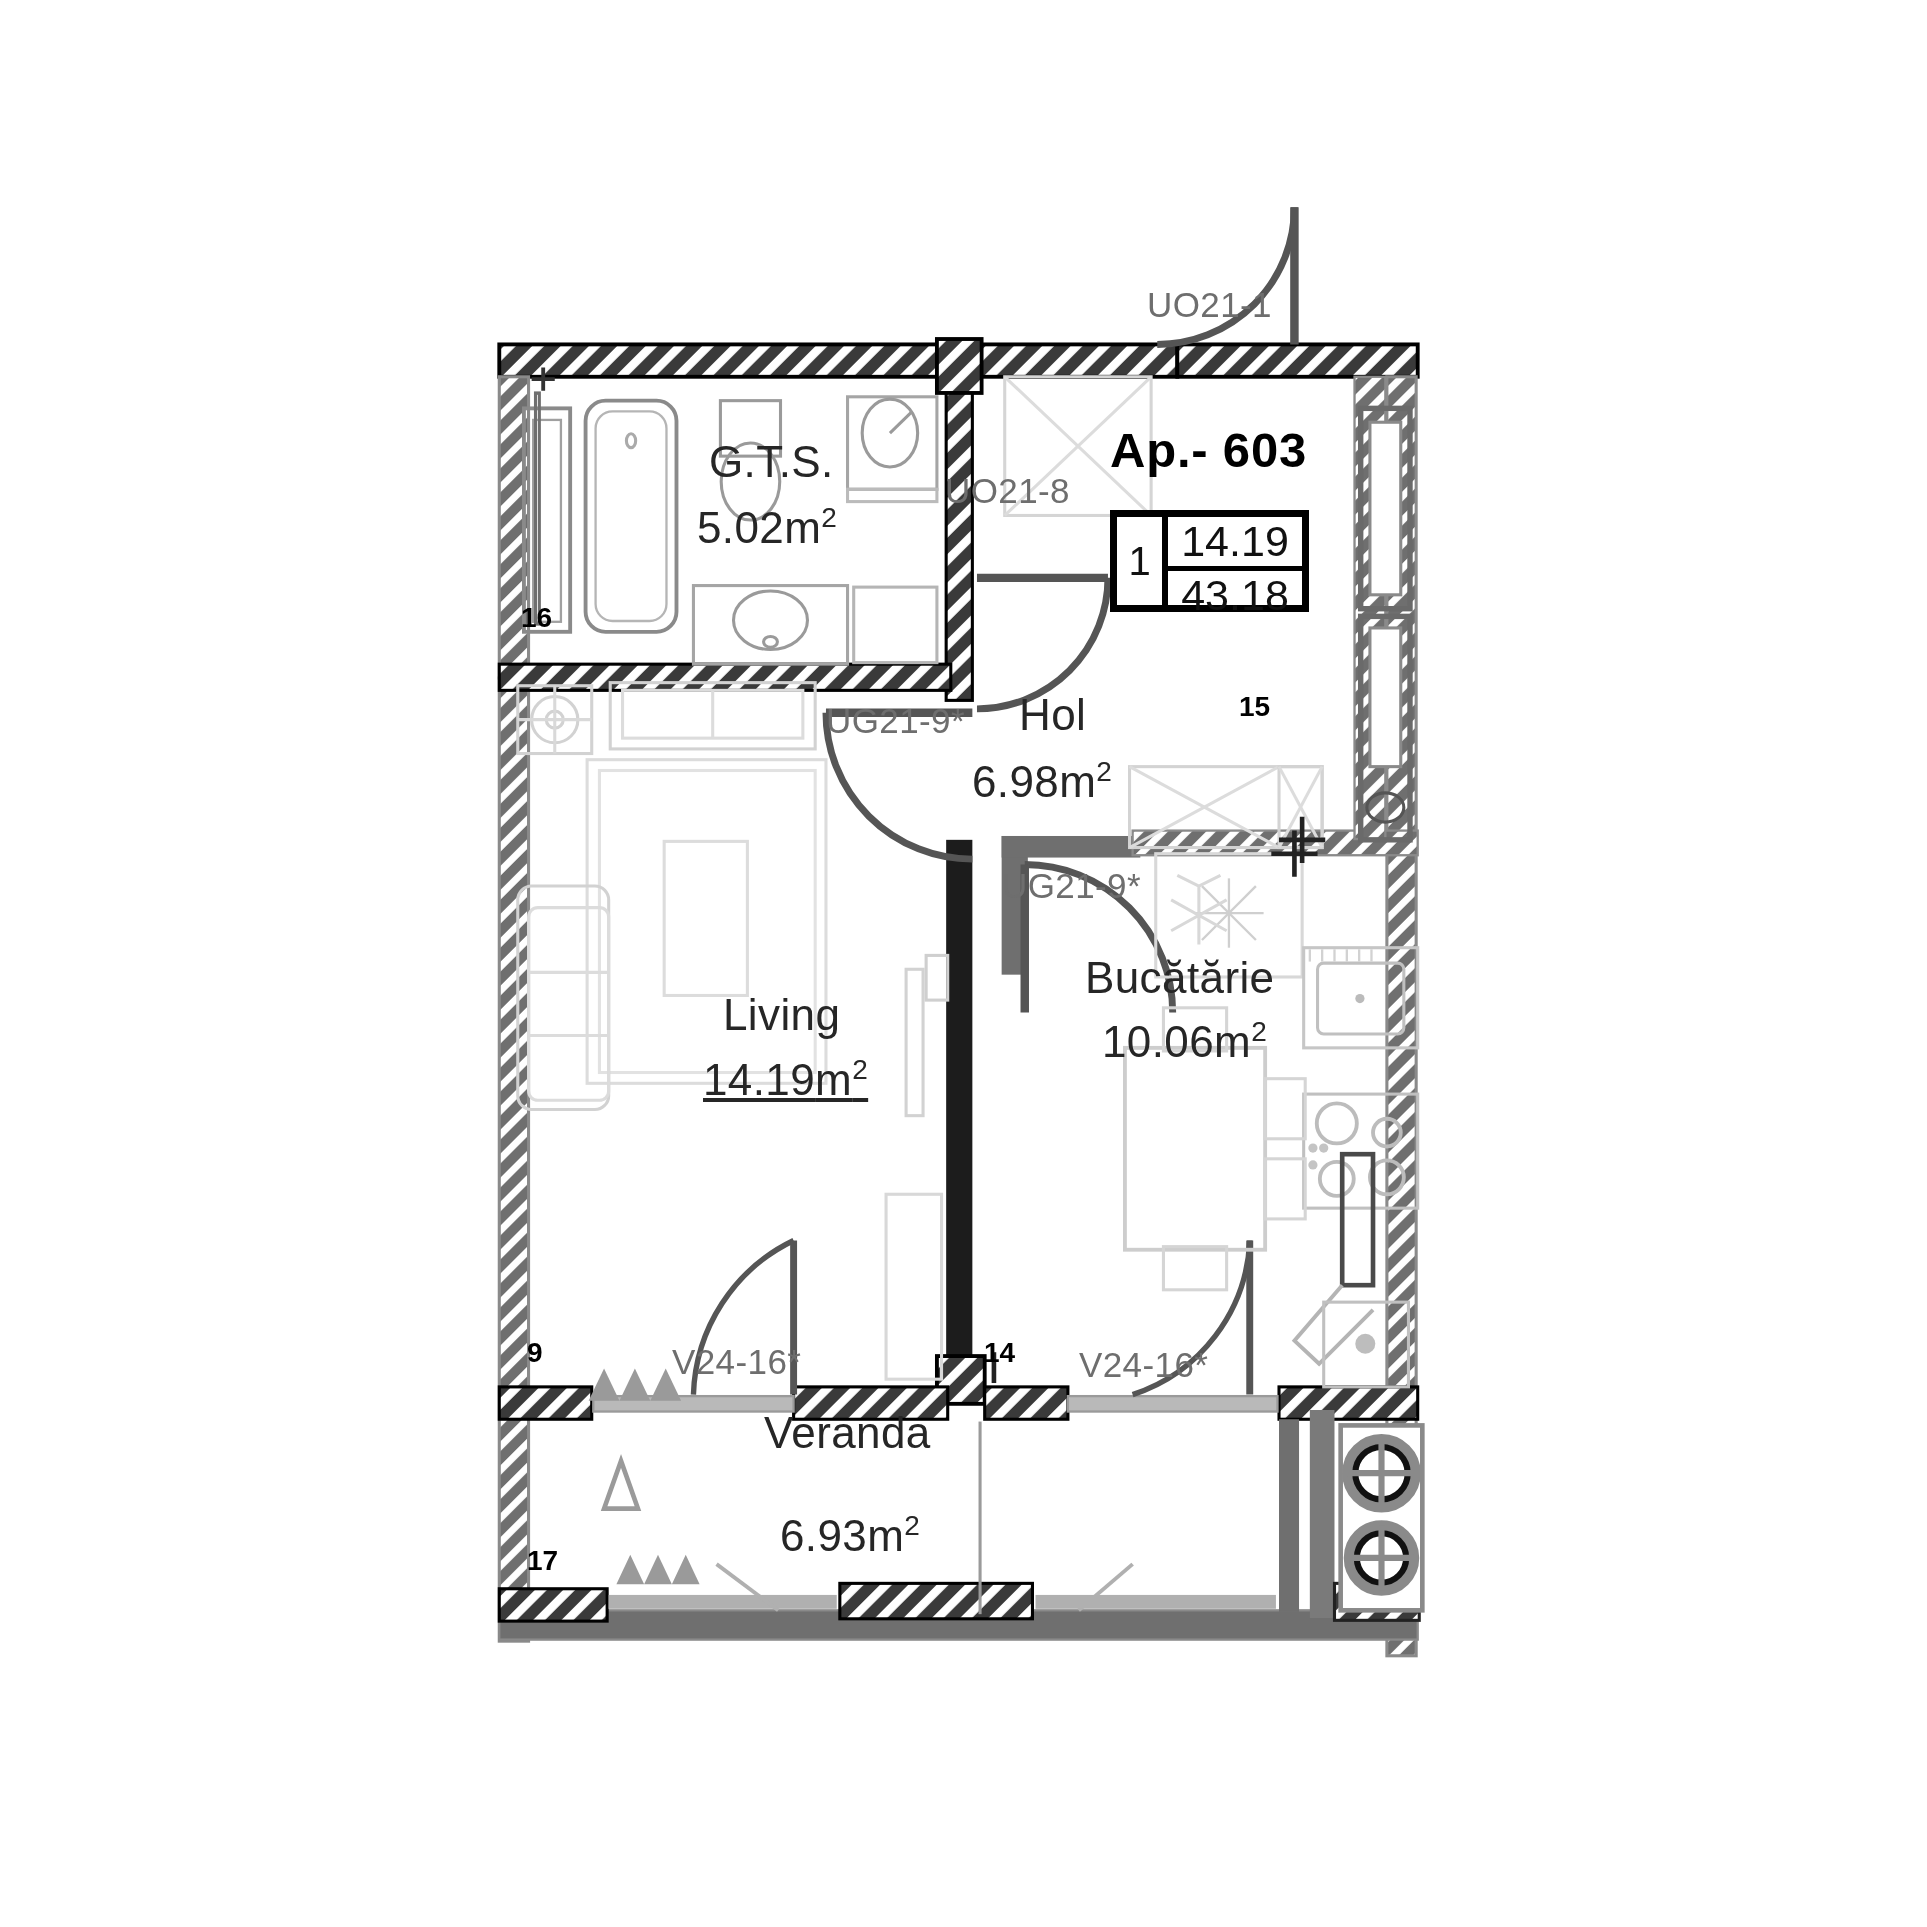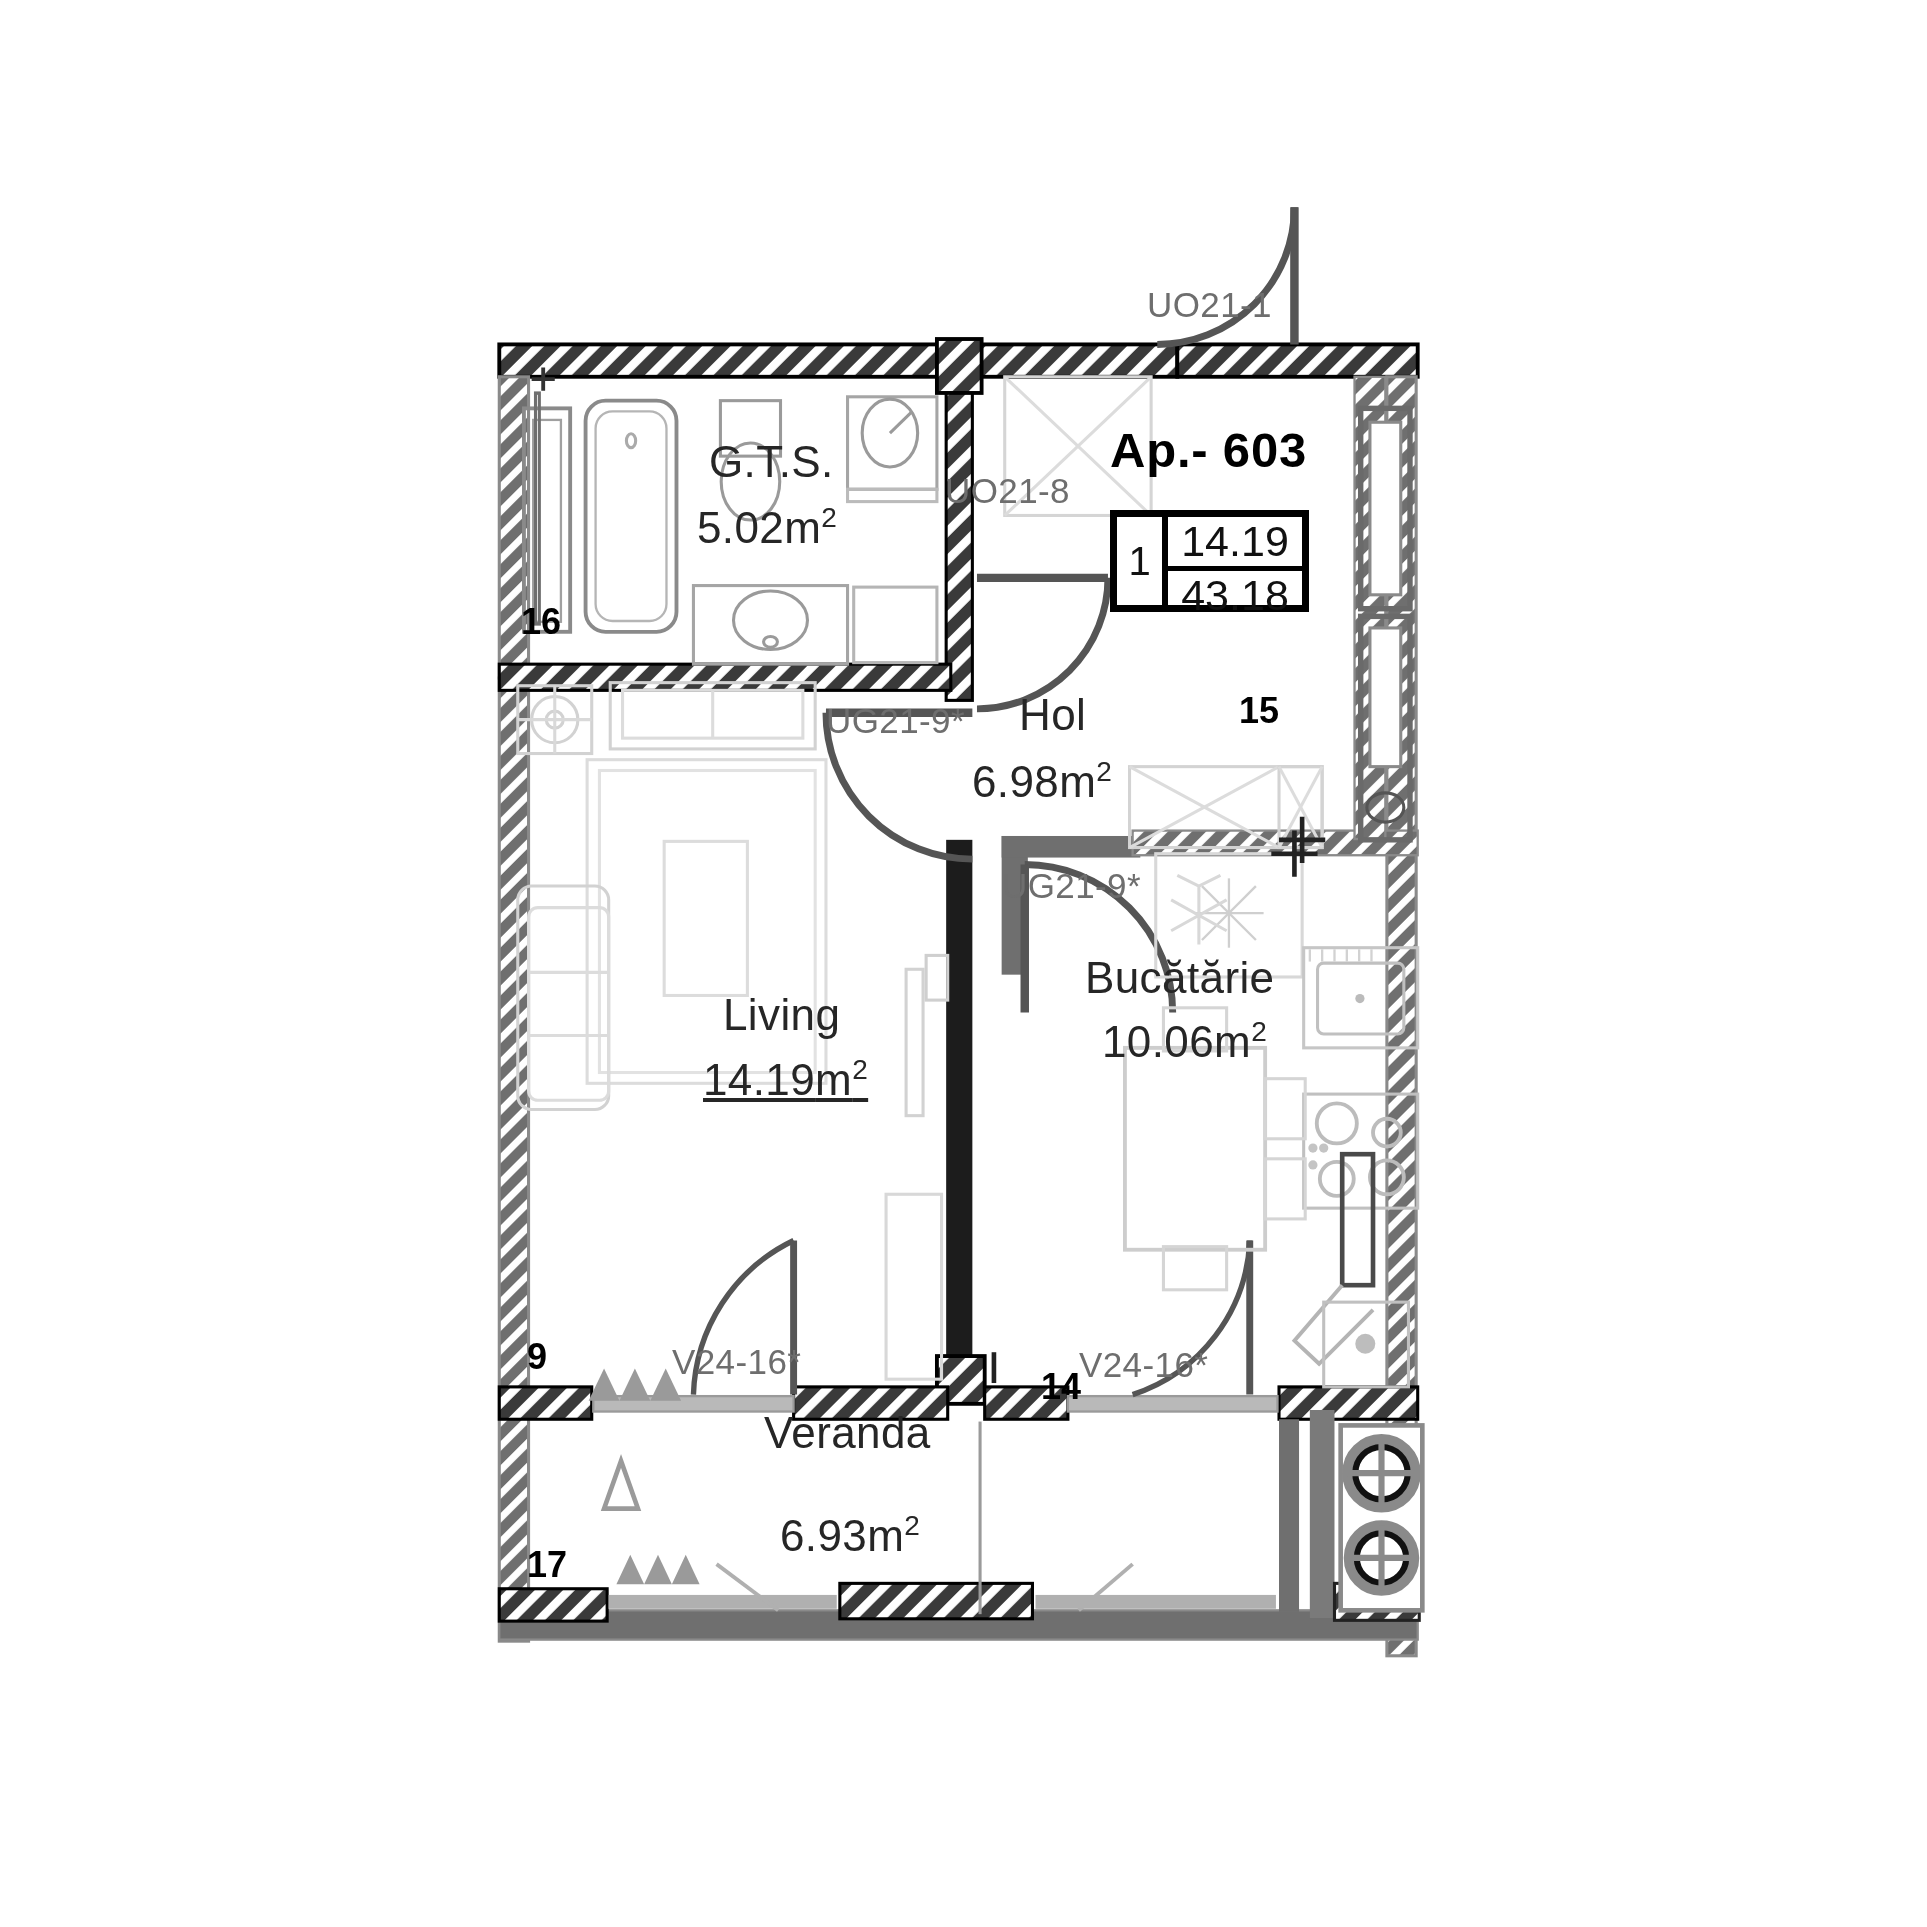--- a/index.html
+++ b/index.html
@@ -2,21 +2,21 @@
 <html style="font-size:12.3px"><head>
 <meta charset="utf-8">
 <style>
   html,body{margin:0;padding:0;background:#ffffff;}
   body{width:1927px;height:1927px;position:relative;overflow:hidden;
        font-family:"Liberation Sans","DejaVu Sans",sans-serif;color:#1a1a1a;}
   #plan{position:absolute;left:0;top:0;width:1927px;height:1927px;}
   .lbl{position:absolute;white-space:nowrap;line-height:1.05;}
   .room-name{font-size:44px;color:#262626;letter-spacing:0.4px;}
   .room-area{font-size:44px;color:#262626;letter-spacing:0.4px;}
-  .marker{font-size:36px;font-weight:bold;color:#000;}
+  .marker{font-size:28px;font-weight:bold;color:#000;}
   .code{font-size:35px;color:#6e6e6e;letter-spacing:0.4px;}
   .ap-title{font-size:49px;font-weight:bold;color:#000;letter-spacing:0.8px;}
   .sup{font-size:28px;vertical-align:super;line-height:0;}
   .schedule{position:absolute;border:7px solid #000;background:#fff;
             display:flex;box-sizing:border-box;}
   .sch-left{width:48px;display:flex;align-items:center;justify-content:center;
             border-right:3.9px solid #000;box-sizing:border-box;}
   .sch-left span{font-size:40px;color:#111;}
   .sch-right{flex:1;display:flex;flex-direction:column;border-left:3.1px solid #000;box-sizing:border-box;}
   .sch-cell{flex:1;display:flex;align-items:center;justify-content:center;font-size:43px;color:#111;}
@@ -267,21 +267,21 @@
     </div>
   <div class="sch-right">
     <div class="sch-cell top">14.19</div>
     <div class="sch-cell">43.18</div>
   </div>
 </div>
 
 <div class="lbl marker" style="left:521px;top:603px;">16</div>
 <div class="lbl marker" style="left:1239px;top:692px;">15</div>
 <div class="lbl marker" style="left:527px;top:1338px;">9</div>
-<div class="lbl marker" style="left:1041px;top:1338px;margin-top:30px;">14</div>
+<div class="lbl marker" style="left:984px;top:1338px;">14</div>
 <div class="lbl marker" style="left:527px;top:1546px;">17</div>
 
 <div class="lbl code" style="left:1147px;top:287px;">UO21-1</div>
 <div class="lbl code" style="left:945px;top:473px;">UO21-8</div>
 <div class="lbl code" style="left:826px;top:703px;">UG21-9*</div>
 <div class="lbl code" style="left:1002px;top:868px;">UG21-9*</div>
 <div class="lbl code" style="left:672px;top:1344px;">V24-16*</div>
 <div class="lbl code" style="left:1079px;top:1347px;">V24-16*</div>
 
 

